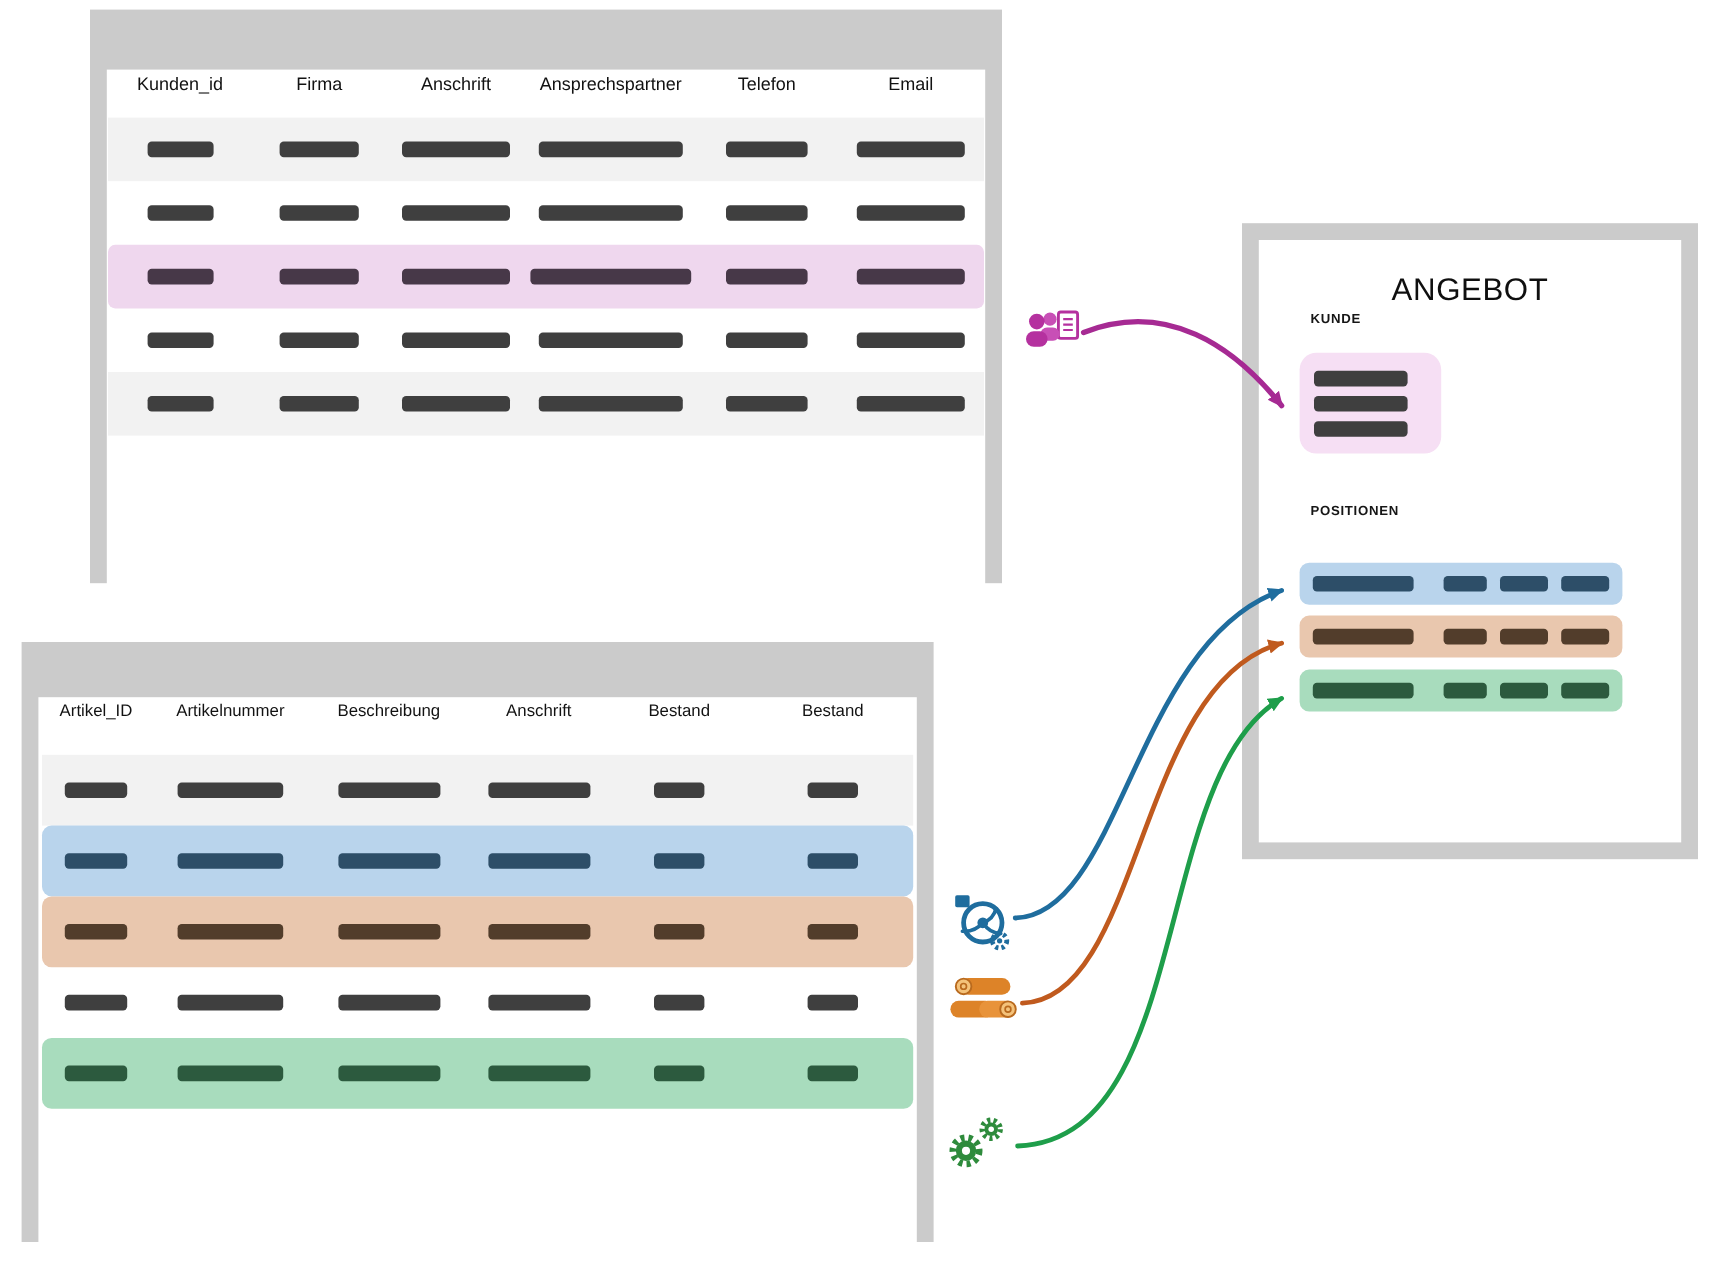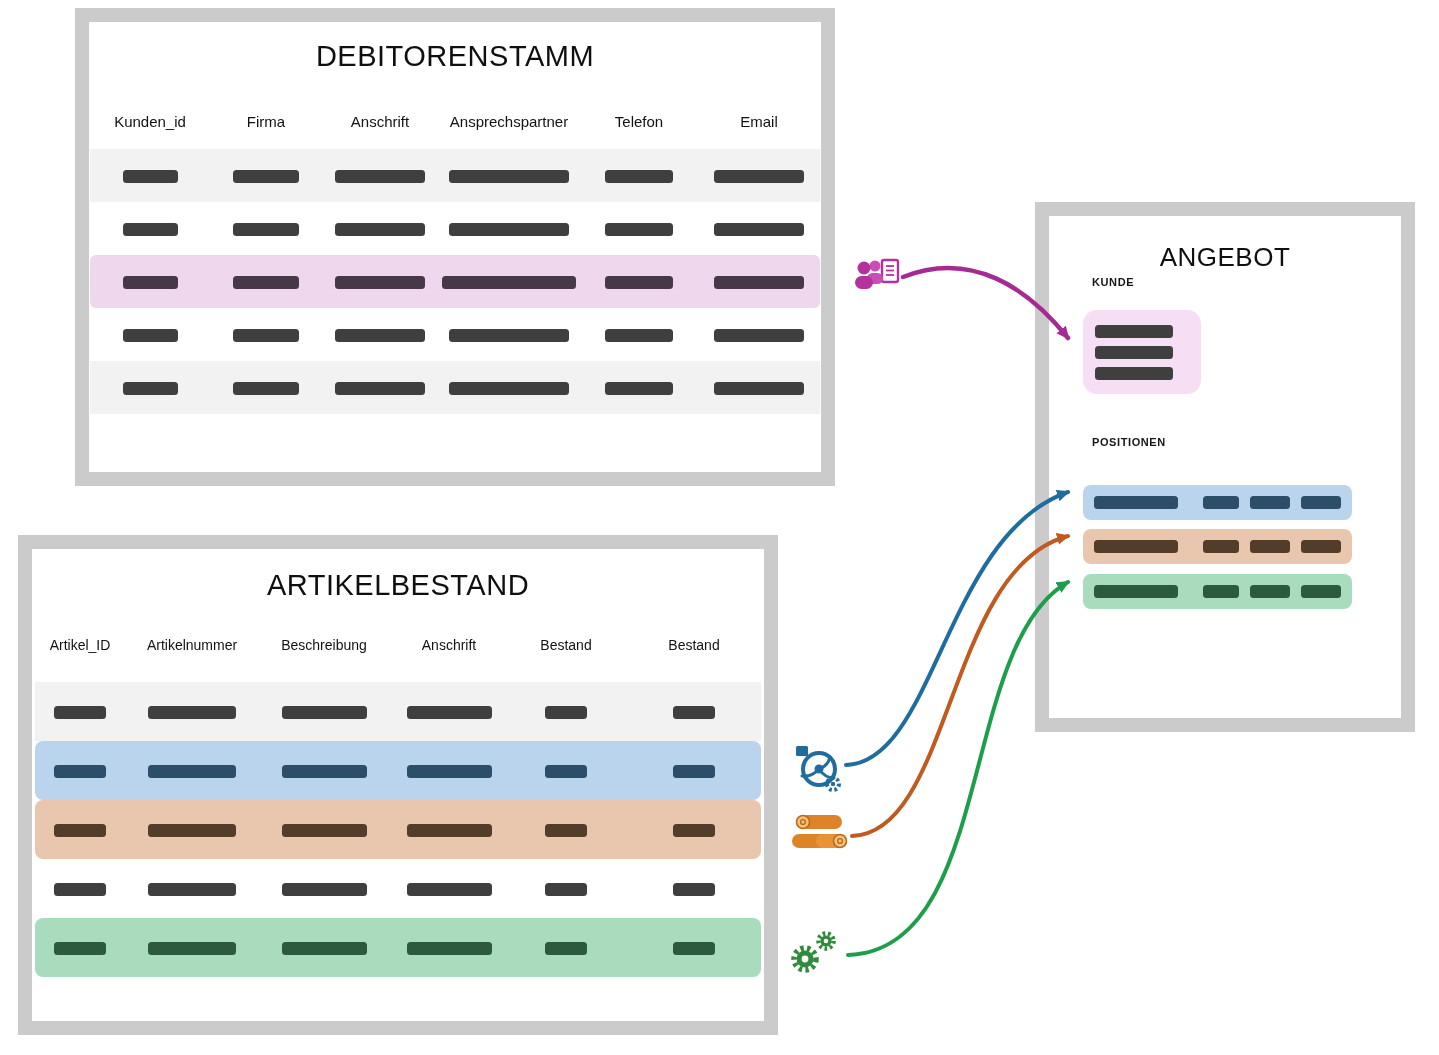--- a/index.html
+++ b/index.html
@@ -57,21 +57,21 @@
   #art .thead .trow { height:22px; }
   #art .th { font-size:14px; }
   #art .cell:nth-child(1) .bar{width:52px}
   #art .cell:nth-child(2) .bar{width:88px}
   #art .cell:nth-child(3) .bar{width:85px}
   #art .cell:nth-child(4) .bar{width:85px}
   #art .cell:nth-child(5) .bar{width:42px}
   #art .cell:nth-child(6) .bar{width:42px}
 
   
-  #ang { left:1035px; top:202px; width:380px; height:530px; }
+  #ang { left:1035px; top:186px; width:380px; height:530px; }
   #ang .panel-title { padding-top:26px; font-size:26px; }
   .sec-label { position:absolute; font-size:11px; font-weight:700; letter-spacing:.6px; color:#161616; }
   #kunde-label { left:43px; top:60px;text-align:right; }
   #positionen-label { left:43px; top:220px; }
   #kunde-box {
     position:absolute; left:34px; top:94px; width:118px; height:84px;
     background:#f6dff4; border-radius:14px;
     display:flex; flex-direction:column; justify-content:center; gap:8px; padding-left:12px;
   }
   #kunde-box .bar { width:78px; }
@@ -92,21 +92,20 @@
 
   
   #arrows { position:absolute; left:0; top:0; width:1439px; height:1055px; pointer-events:none; z-index:10; }
   .icon { position:absolute; z-index:11; }
 </style>
 </head>
 <body>
 
 <div class="frame" id="deb">
   <div class="inner">
-    <div class="panel-title">DEBITORENSTAMM</div>
     <div class="thead">
       <div class="trow">
         <div class="th">Kunden_id</div>
         <div class="th">Firma</div>
         <div class="th">Anschrift</div>
         <div class="th">Ansprechspartner</div>
         <div class="th">Telefon</div>
         <div class="th">Email</div>
       </div>
     </div>
@@ -150,21 +149,20 @@
         <div class="cell"><span class="bar"></span></div>
         <div class="cell"><span class="bar"></span></div>
         <div class="cell"><span class="bar"></span></div>
       </div>
     </div>
   </div>
 </div>
 
 <div class="frame" id="art">
   <div class="inner">
-    <div class="panel-title">ARTIKELBESTAND</div>
     <div class="thead">
       <div class="trow">
         <div class="th">Artikel_ID</div>
         <div class="th">Artikelnummer</div>
         <div class="th">Beschreibung</div>
         <div class="th">Anschrift</div>
         <div class="th">Bestand</div>
         <div class="th">Bestand</div>
       </div>
     </div>

